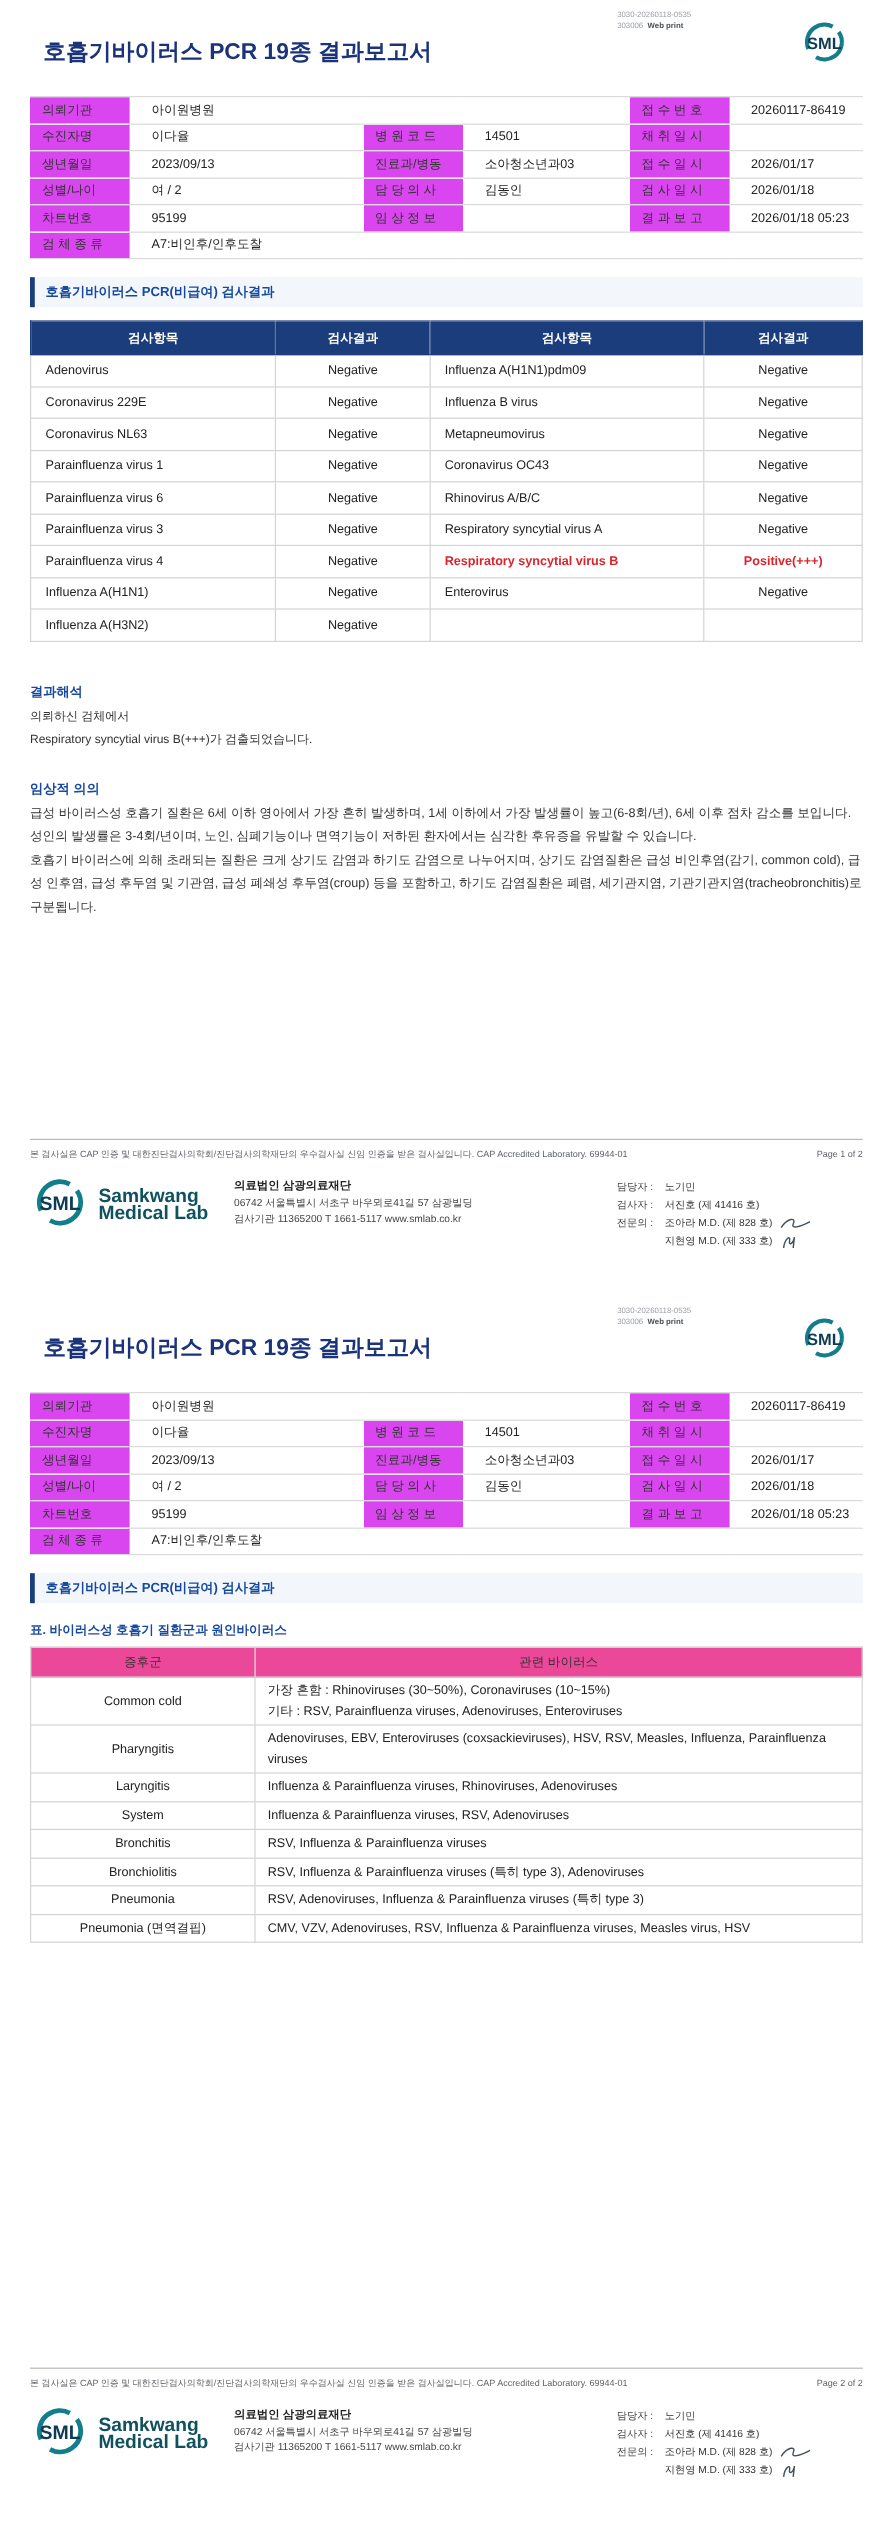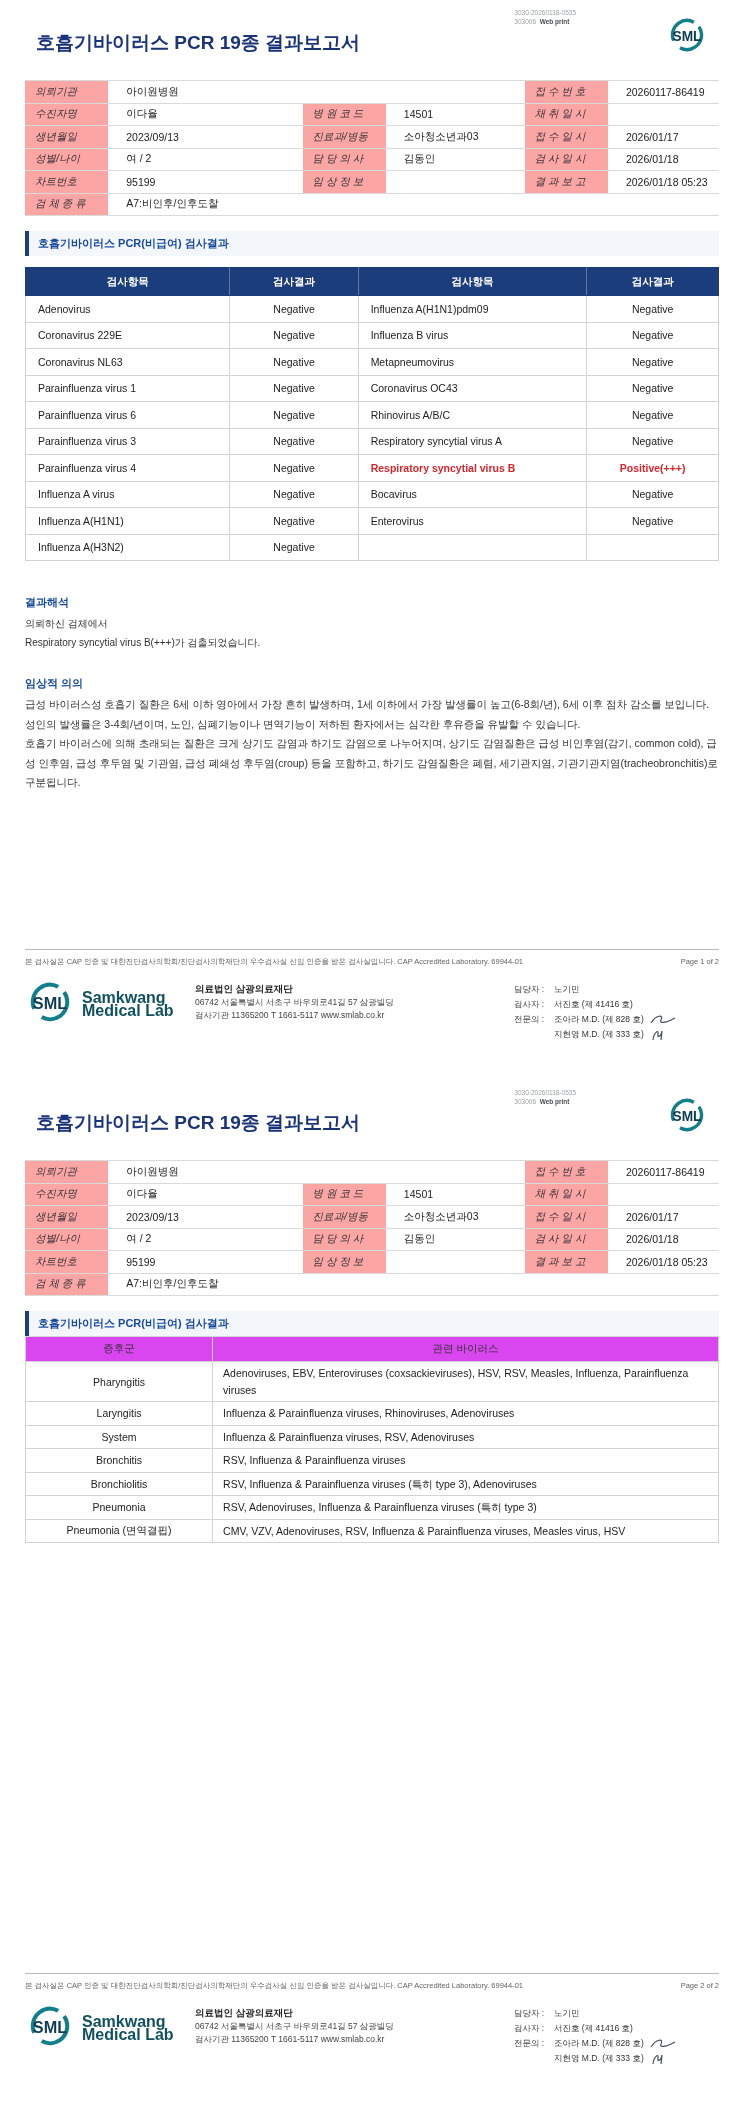--- a/index.html
+++ b/index.html
@@ -12,21 +12,21 @@
   .report-head{position:relative;height:64px;}
   .doc-title{position:absolute;left:36px;top:30px;font-size:19px;font-weight:700;color:#1a337b;}
   .print-code{position:absolute;right:168px;top:8px;font-size:6.5px;line-height:9px;color:#9aa0a6;text-align:left;}
   .print-code .wp{color:#4a4f55;font-weight:700;}
   .logo-sm{position:absolute;right:36px;top:16px;}
 
   
   .ptable{width:694px;margin:16px 25px 0;border-collapse:collapse;table-layout:fixed;font-size:10.5px;color:#222;}
   .ptable td{border-top:1px solid #dadada;height:21.5px;padding:0;vertical-align:middle;overflow:hidden;white-space:nowrap;}
   .ptable tr.last td{border-bottom:1px solid #dadada;}
-  .ptable .lab{background:#fca5a5;padding-left:10px;color:#333;font-style:italic;}
+  .ptable .lab{background:#d946ef;padding-left:10px;color:#333;}
   .ptable .val{padding-left:18px;}
 
   
   .section-head{margin:15px 25px 0;border-left:4px solid #1c3d7b;background:#f3f6fa;padding:5px 9px;font-size:11px;font-weight:700;color:#174a9e;}
 
   
   .rtable{width:694px;margin:11px 25px 0;border-collapse:collapse;table-layout:fixed;font-size:10.5px;color:#222;border:1px solid #c6c6c6;}
   .rtable th{background:#1c3d7b;color:#fff;height:25px;font-weight:700;border:1px solid #1c3d7b;border-right:1px solid rgba(255,255,255,.3);}
   .rtable th.lastth{border-right:1px solid #1c3d7b;}
   .rtable td{border:1px solid #d4d4d4;height:23.5px;}
@@ -37,21 +37,21 @@
   
   .sub-head{margin:0 0 4px 25px;font-size:11px;font-weight:700;color:#174a9e;}
   .txt{margin:0 25px;font-size:10px;color:#333;line-height:19px;}
   .block{margin-top:34px;}
   .block2{margin-top:24px;}
   .clinical p{margin:0 25px;font-size:10.5px;color:#333;line-height:19.5px;}
 
   
   .tbl-caption{margin:16px 25px 6px;font-size:10.5px;font-weight:700;color:#174a9e;}
   .vtable{width:694px;margin:0 25px;border-collapse:collapse;table-layout:fixed;font-size:10.5px;color:#222;border:1px solid #c6c6c6;}
-  .vtable th{background:#d946ef;height:22px;font-weight:400;color:#333;border:1px solid #d4d4d4;}
+  .vtable th{background:#ec4899;height:22px;font-weight:400;color:#333;border:1px solid #d4d4d4;}
   .vtable td{border:1px solid #d4d4d4;}
   .vtable .syn{text-align:center;}
   .vtable .vir{padding:3px 10px;line-height:16.5px;}
   .vline{min-height:0;}
 
   
   .footer{position:absolute;left:25px;right:25px;bottom:38px;}
   .f-rule{border:none;border-top:1px solid #b9b9b9;margin:0 0 7px;}
   .f-acc{display:flex;justify-content:space-between;font-size:7.5px;color:#5f6368;}
   .f-main{display:flex;align-items:flex-start;margin-top:13px;}
@@ -190,26 +190,20 @@
           <td class="item">Respiratory syncytial virus A</td>
           <td class="res">Negative</td>
         </tr>
     <tr>
           <td class="item">Parainfluenza virus 4</td>
           <td class="res">Negative</td>
           <td class="item pos">Respiratory syncytial virus B</td>
           <td class="res pos">Positive(+++)</td>
         </tr>
     <tr>
-          <td class="item">Influenza A virus</td>
-          <td class="res">Negative</td>
-          <td class="item">Bocavirus</td>
-          <td class="res">Negative</td>
-        </tr>
-    <tr>
           <td class="item">Influenza A(H1N1)</td>
           <td class="res">Negative</td>
           <td class="item">Enterovirus</td>
           <td class="res">Negative</td>
         </tr>
     <tr>
           <td class="item">Influenza A(H3N2)</td>
           <td class="res">Negative</td>
           <td class="item"></td>
           <td class="res"></td>
@@ -334,30 +328,38 @@
     </tr>
     <tr class="last">
       <td class="lab">검 체 종 류</td>
       <td class="val" colspan="5">A7:비인후/인후도찰</td>
     </tr>
   </tbody>
     </table>
 
   <div class="section-head">호흡기바이러스 PCR(비급여) 검사결과</div>
 
+  <div class="tbl-caption">표. 바이러스성 호흡기 질환군과 원인바이러스</div>
 
   <table class="vtable">
     <colgroup>
         <col style="width:27%">
         <col style="width:73%">
       </colgroup>
     <tbody>
         <tr>
       <th>증후군</th>
       <th>관련 바이러스</th>
+    </tr>
+    <tr>
+      <td class="syn">Common cold</td>
+      <td class="vir">
+            <div class="vline">가장 흔함 : Rhinoviruses (30~50%), Coronaviruses (10~15%)</div>
+            <div class="vline">기타 : RSV, Parainfluenza viruses, Adenoviruses, Enteroviruses</div>
+          </td>
     </tr>
     <tr>
       <td class="syn">Pharyngitis</td>
       <td class="vir">
             <div class="vline">Adenoviruses, EBV, Enteroviruses (coxsackieviruses), HSV, RSV, Measles, Influenza, Parainfluenza viruses</div>
           </td>
     </tr>
     <tr>
       <td class="syn">Laryngitis</td>
       <td class="vir">

